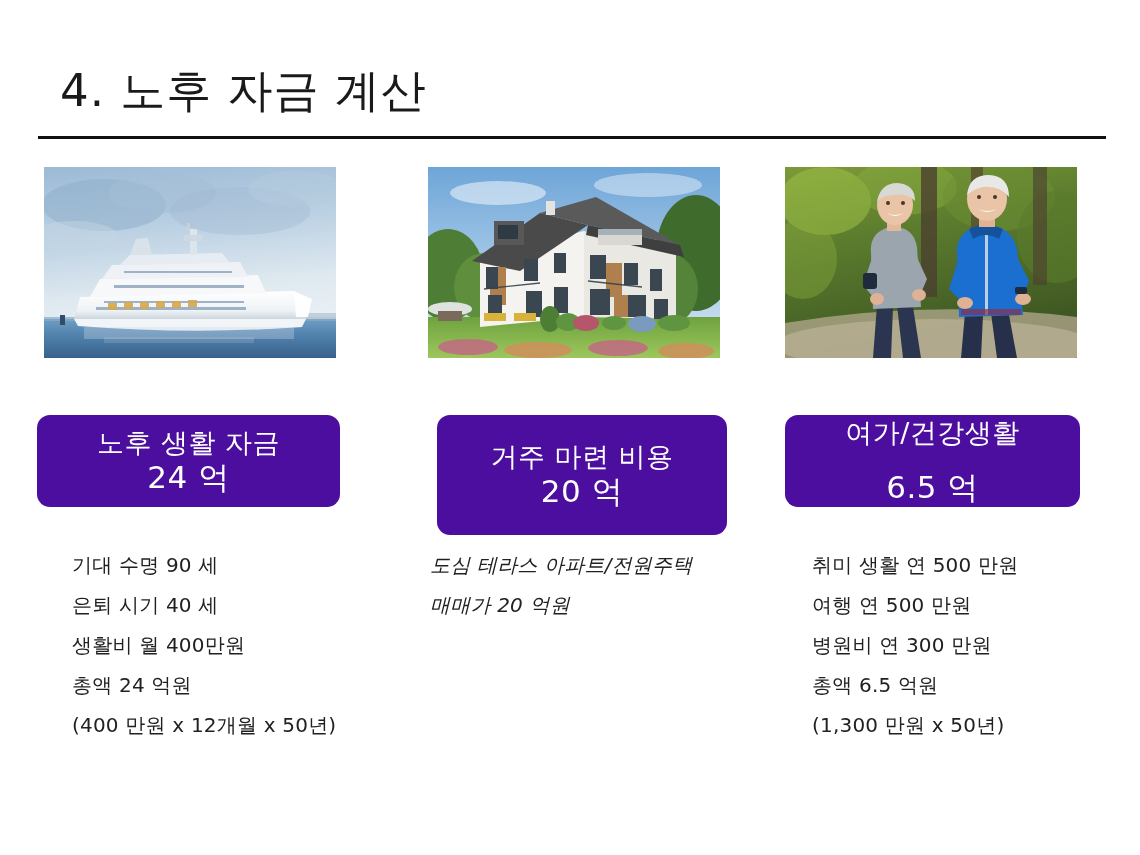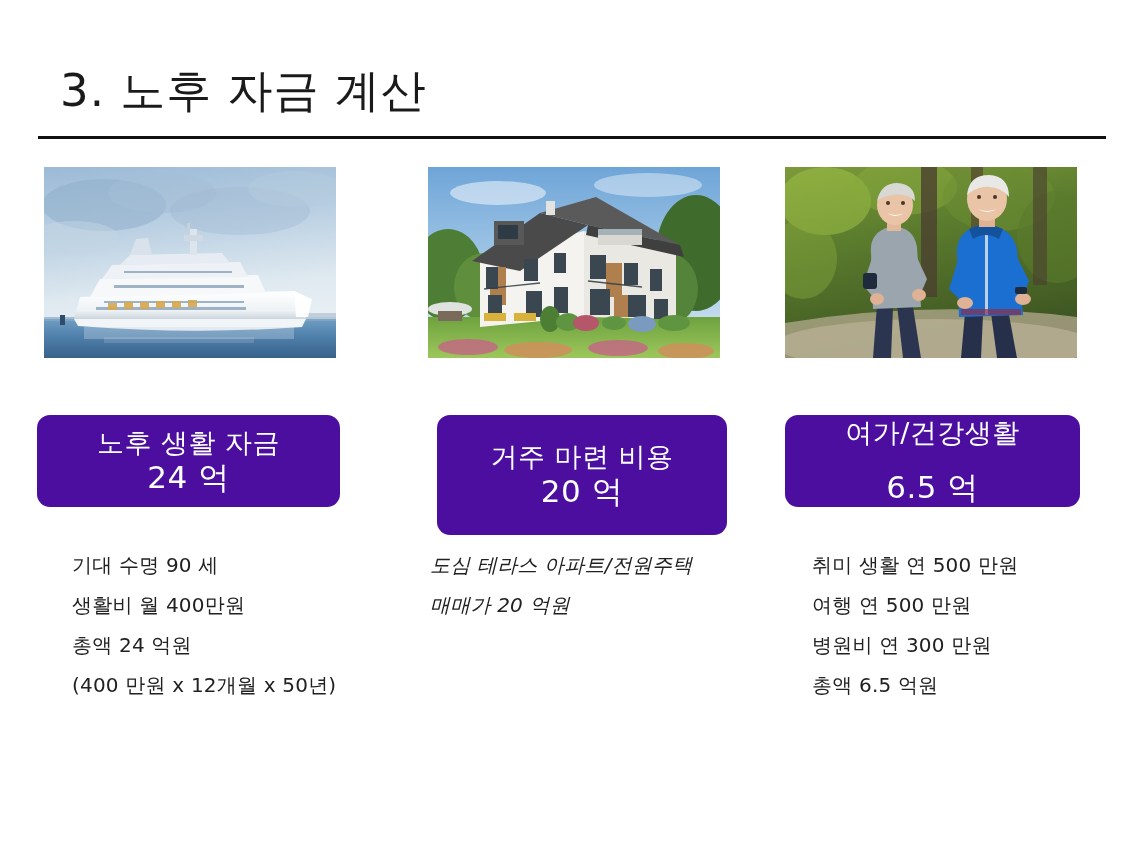--- a/index.html
+++ b/index.html
@@ -133,21 +133,21 @@
     line-height: 40px;
     color: #212121;
     white-space: nowrap;
     letter-spacing: 0.2px;
   }
 </style>
 </head>
 <body style="background: rgb(255, 255, 255);">
 
 <div id="header">
-  <div id="slide-title">3. 노후 자금 계산</div>
+  <div id="slide-title">4. 노후 자금 계산</div>
   <div id="title-rule" style="background: rgb(17, 17, 17);"></div>
 </div>
 
 <div id="columns">
 
   <div class="column col-0">
 
     <div class="photo">
       <svg viewBox="0 0 292 191" preserveAspectRatio="none" role="img">
         <defs>
@@ -217,20 +217,21 @@
       </svg>
     </div>
 
     <div class="label-box" style="background:#4C0E9E">
       <div class="label-title">노후 생활 자금</div>
       <div class="label-amount">24 억</div>
     </div>
 
     <ul class="detail-list">
       <li>기대 수명 90 세</li>
+      <li>은퇴 시기 40 세</li>
       <li>생활비 월 400만원</li>
       <li>총액 24 억원</li>
       <li>(400 만원 x 12개월 x 50년)</li>
     </ul>
   </div>
 
   <div class="column col-1">
 
     <div class="photo">
       <svg viewBox="0 0 292 191" preserveAspectRatio="none" role="img">
@@ -409,16 +410,17 @@
     <div class="label-box" style="background:#4C0E9E">
       <div class="label-title">여가/건강생활</div>
       <div class="label-amount">6.5 억</div>
     </div>
 
     <ul class="detail-list">
       <li>취미 생활 연 500 만원</li>
       <li>여행 연 500 만원</li>
       <li>병원비 연 300 만원</li>
       <li>총액   6.5 억원</li>
+      <li> (1,300 만원 x 50년)</li>
     </ul>
   </div>
 
 </div>
 
 </body></html>

